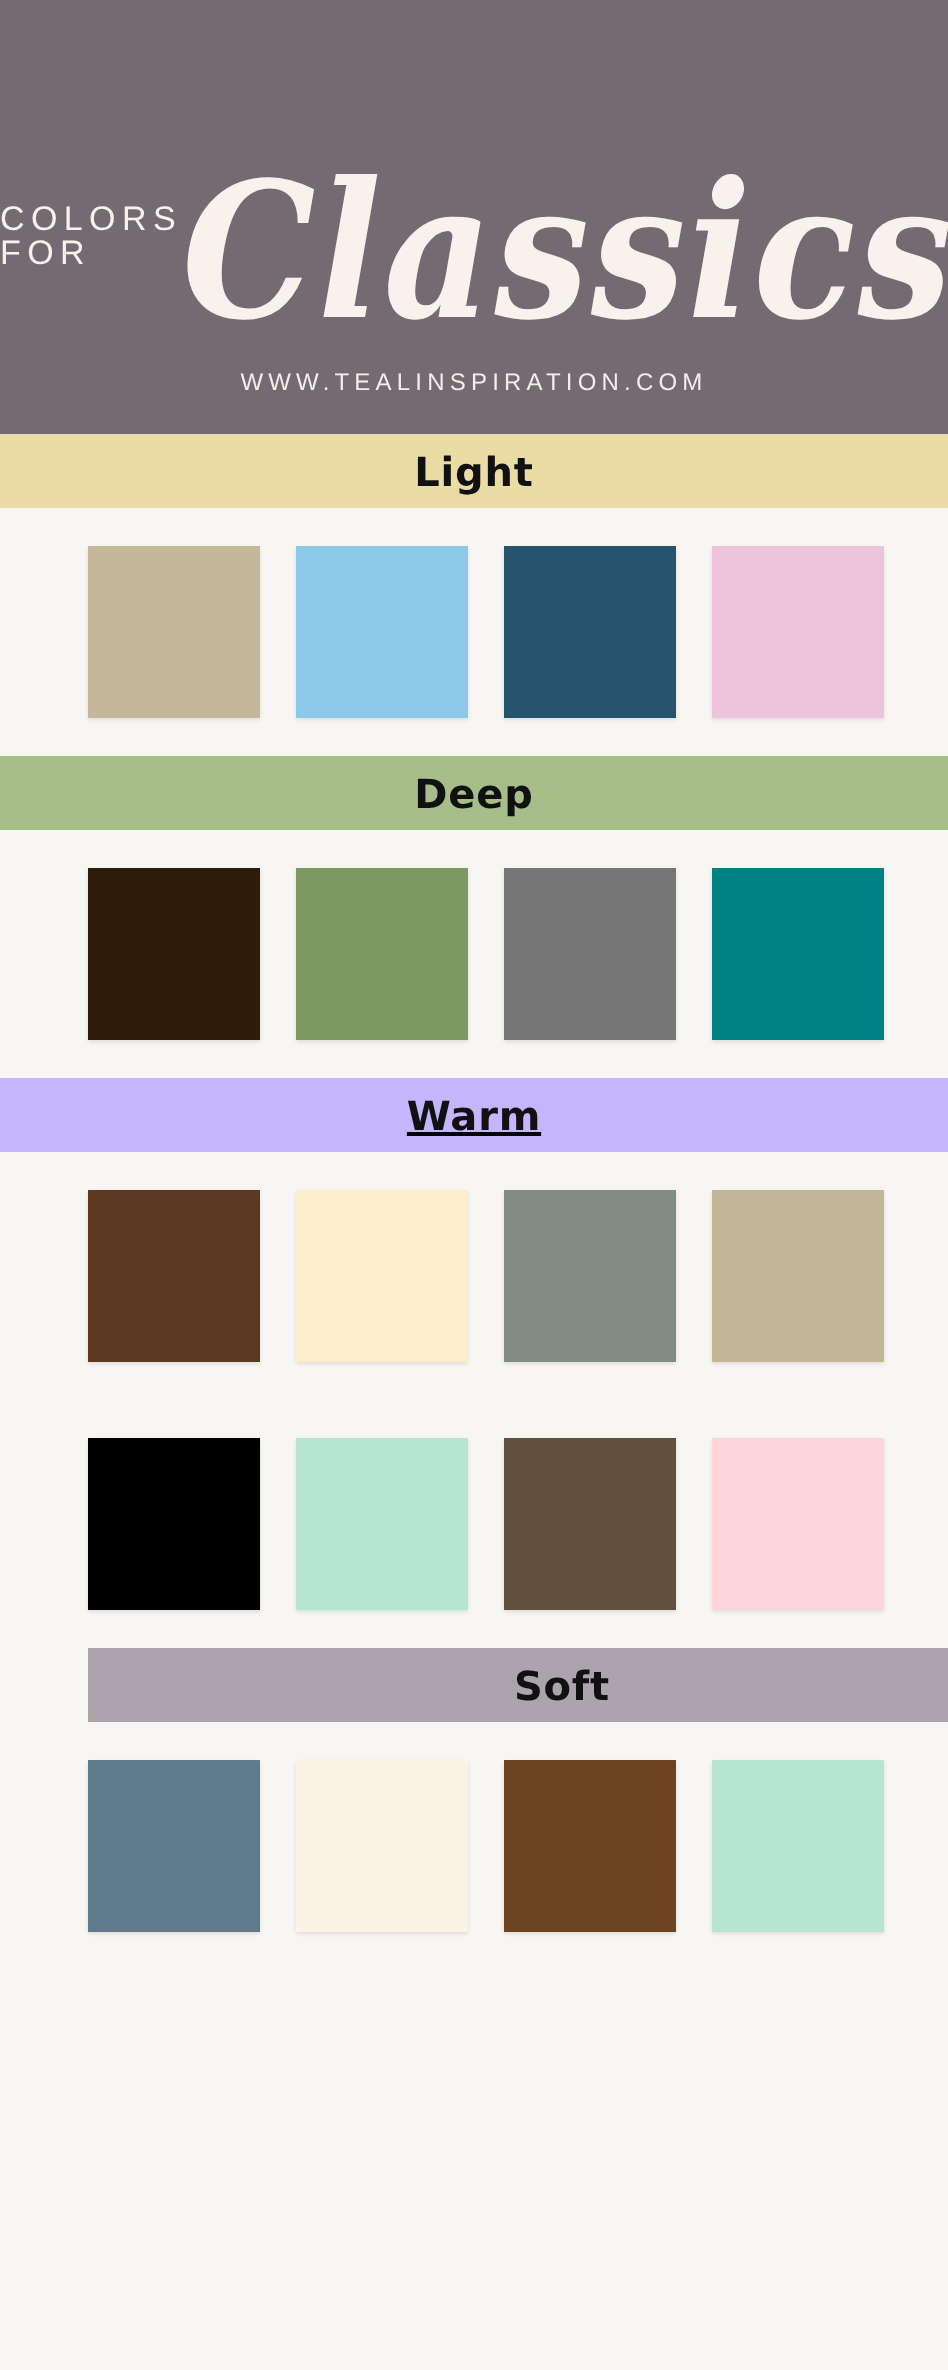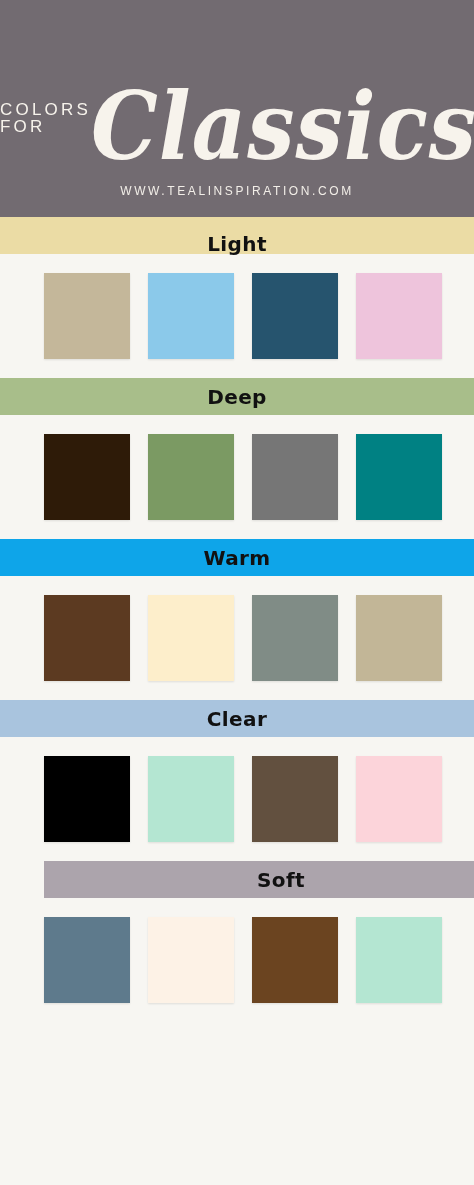--- a/index.html
+++ b/index.html
@@ -115,21 +115,21 @@
 <div id="infographic">
 
   <div class="header">
     <div class="header-kicker">COLORS FOR</div>
     <div class="header-title">Classics</div>
     <div class="header-url">WWW.TEALINSPIRATION.COM</div>
   </div>
 
   <div class="sections" id="sections-root">
       <div class="section">
-        <div class="section-banner" style="background: rgb(235, 220, 165); align-items: flex-end;">
+        <div class="section-banner" style="background: rgb(235, 220, 165);">
           <div class="section-label" style="color: rgb(17, 17, 17);">Light</div>
         </div>
         <div class="swatch-row" style="background: rgb(247, 246, 242);">
           <div class="swatch" style="background: rgb(196, 183, 154);"></div>
           <div class="swatch" style="background: rgb(139, 201, 234);"></div>
           <div class="swatch" style="background: rgb(38, 84, 110);"></div>
           <div class="swatch" style="background: rgb(238, 196, 220);"></div>
         </div>
       </div>
       <div class="section">
@@ -137,34 +137,31 @@
           <div class="section-label" style="color: rgb(17, 17, 17);">Deep</div>
         </div>
         <div class="swatch-row" style="background: rgb(247, 246, 242);">
           <div class="swatch" style="background: rgb(46, 27, 8);"></div>
           <div class="swatch" style="background: rgb(123, 154, 99);"></div>
           <div class="swatch" style="background: rgb(118, 118, 118);"></div>
           <div class="swatch" style="background: rgb(0, 129, 131);"></div>
         </div>
       </div>
       <div class="section">
-        <div class="section-banner" style="background: #0ea5e9;">
+        <div class="section-banner" style="background: #c4b5fd; text-decoration: underline;">
           <div class="section-label" style="color: rgb(17, 17, 17);">Warm</div>
         </div>
         <div class="swatch-row" style="background: rgb(247, 246, 242);">
           <div class="swatch" style="background: rgb(92, 58, 33);"></div>
           <div class="swatch" style="background: rgb(253, 238, 203);"></div>
           <div class="swatch" style="background: rgb(128, 140, 134);"></div>
           <div class="swatch" style="background: rgb(194, 182, 151);"></div>
         </div>
       </div>
       <div class="section">
-        <div class="section-banner" style="background: rgb(169, 196, 222);">
-          <div class="section-label" style="color: rgb(17, 17, 17);">Clear</div>
-        </div>
         <div class="swatch-row" style="background: rgb(247, 246, 242);">
           <div class="swatch" style="background: rgb(0, 0, 0);"></div>
           <div class="swatch" style="background: rgb(180, 230, 210);"></div>
           <div class="swatch" style="background: rgb(98, 80, 63);"></div>
           <div class="swatch" style="background: rgb(252, 212, 218);"></div>
         </div>
       </div>
       <div class="section">
         <div class="section-banner" style="background: rgb(172, 164, 172); margin-left: 44px;">
           <div class="section-label" style="color: rgb(17, 17, 17);">Soft</div>

